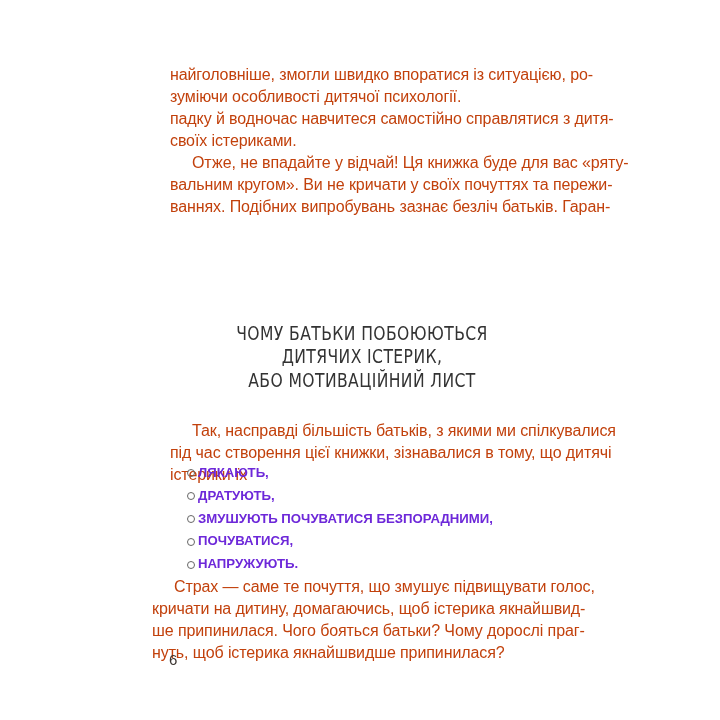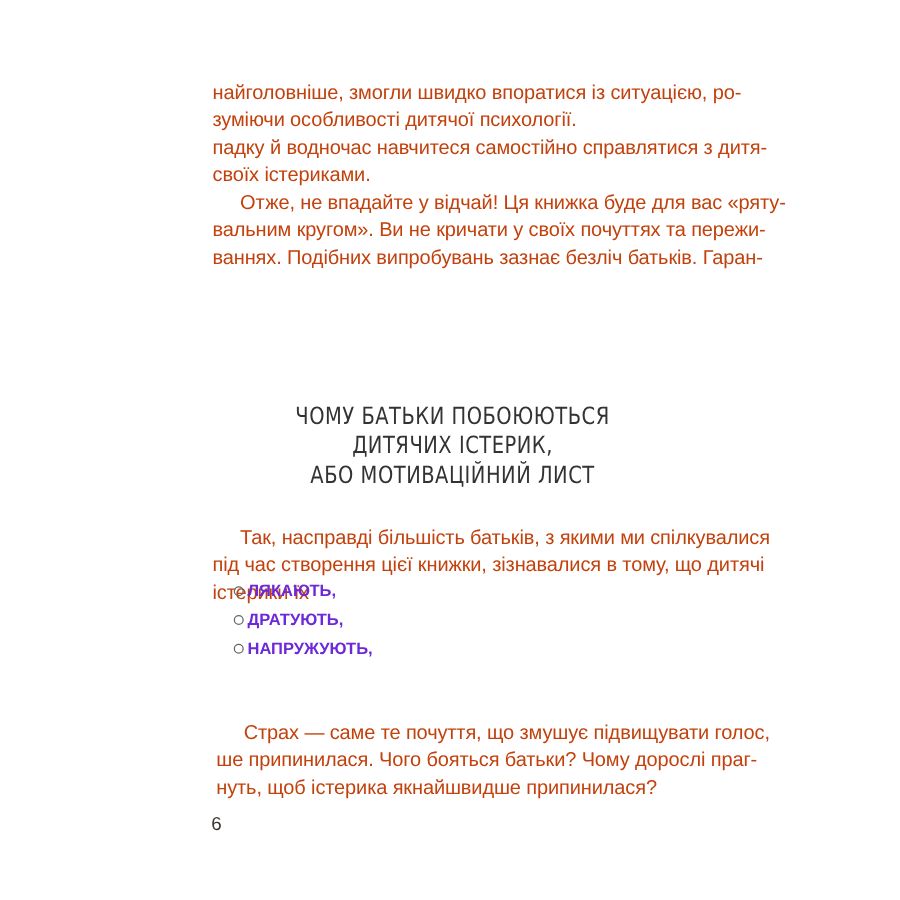--- a/index.html
+++ b/index.html
@@ -83,21 +83,21 @@
   .bullet {
     display: inline-block;
     width: 6px;
     height: 6px;
     border: 1px solid #666;
     border-radius: 50%;
     margin-right: 3px;
   }
   .outro {
     position: absolute;
-    left: 173px;
+    left: 152px;
     top: 576px;
     width: 384px;
   }
   .page-num {
     position: absolute;
     left: 169px;
     top: 651px;
     font-size: 15px;
     color: #3a3430;
     font-family: "Liberation Sans", sans-serif;
@@ -140,25 +140,34 @@
   <li>
       <span class="bullet"></span>
       <span>ЛЯКАЮТЬ,</span>
     </li>
   <li>
       <span class="bullet"></span>
       <span>ДРАТУЮТЬ,</span>
     </li>
   <li>
       <span class="bullet"></span>
-      <span>НАПРУЖУЮТЬ,</span>
+      <span>ЗМУШУЮТЬ ПОЧУВАТИСЯ БЕЗПОРАДНИМИ,</span>
+    </li>
+  <li>
+      <span class="bullet"></span>
+      <span>ПОЧУВАТИСЯ,</span>
+    </li>
+  <li>
+      <span class="bullet"></span>
+      <span>НАПРУЖУЮТЬ.</span>
     </li>
 </ul>
 
 <div class="outro">
   <p class="p">
     <span class="line indent">Страх — саме те почуття, що змушує підвищувати голос,</span>
+    <span class="line">кричати на дитину, домагаючись, щоб істерика якнайшвид-</span>
     <span class="line">ше припинилася. Чого бояться батьки? Чому дорослі праг-</span>
     <span class="line last">нуть, щоб істерика якнайшвидше припинилася?</span>
   </p>
 </div>
 
 <div class="page-num">6</div>
 
 </body></html>

